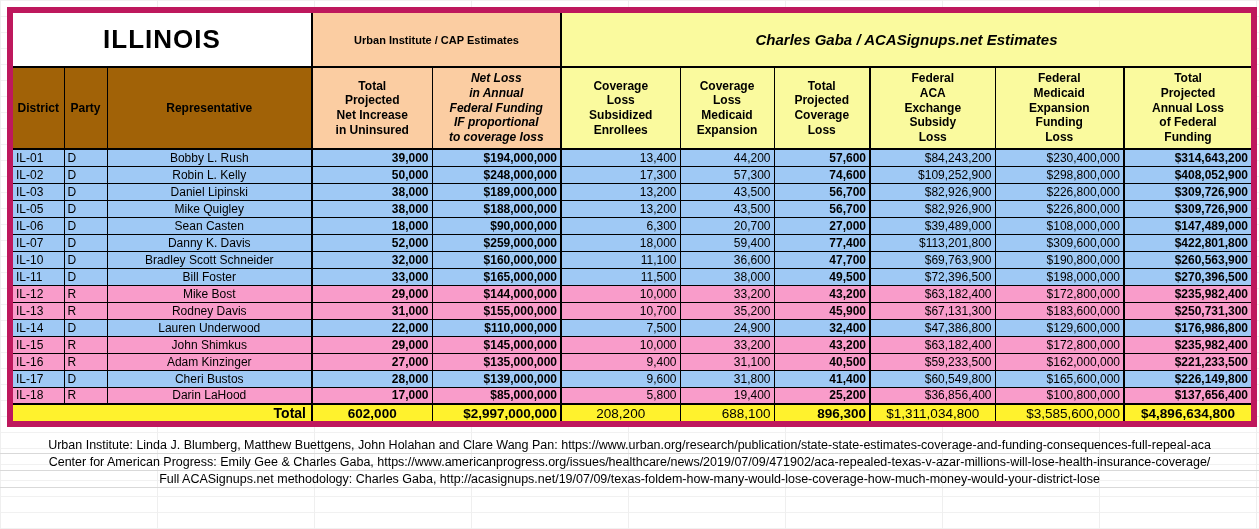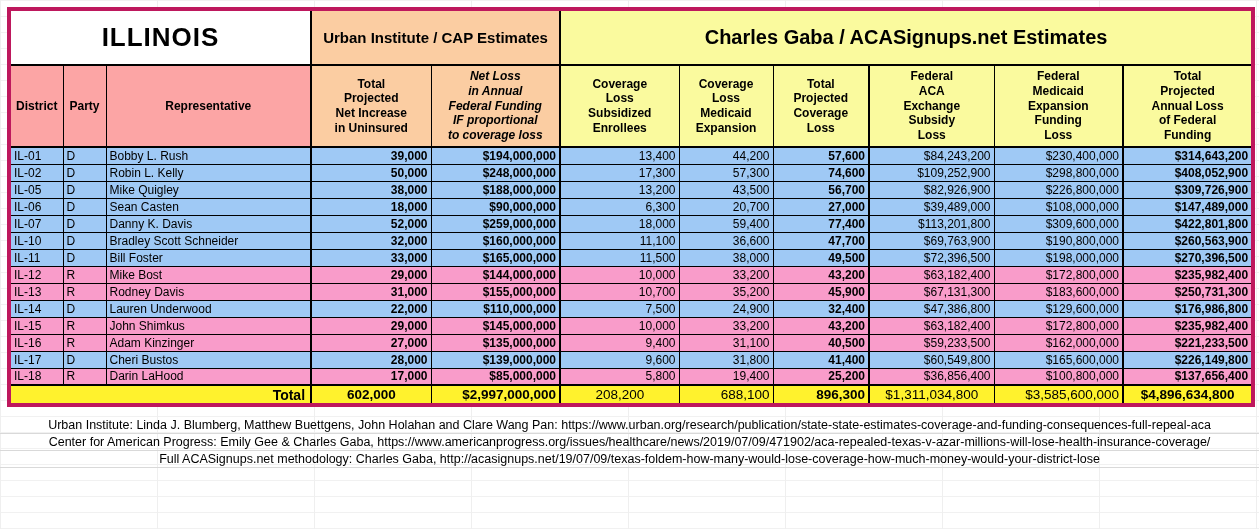--- a/index.html
+++ b/index.html
@@ -6,47 +6,47 @@
   body{
     width:1259px;height:529px;overflow:hidden;background:#ffffff;
     font-family:"Liberation Sans", sans-serif;color:#000;
     background-image:
       repeating-linear-gradient(to right, #efefef 0 1px, transparent 1px 157px),
       repeating-linear-gradient(to bottom, #f1f1f1 0 1px, transparent 1px 16px);
   }
   table{
     border-collapse:collapse;table-layout:fixed;width:1244px;
     margin:7px 0 0 7px;background:#fff;
-    border:4px solid #be185d;
+    border:6px solid #be185d;
   }
   th,td{border:1px solid #000;padding:0 3px;overflow:hidden;white-space:nowrap;}
   
   tr.section-row th{border-width:2px;height:53px;vertical-align:middle;text-align:center;}
   th.state{background:#ffffff;font-size:26px;font-weight:bold;letter-spacing:1px;}
-  th.urban-sec{background:var(--urban_header,#fbcda2);font-size:15px;font-weight:bold;}
-  th.gaba-sec{background:var(--gaba_header,#fafa9e);font-size:20px;font-weight:bold;}
+  th.urban-sec{background:var(--urban_header,#fbcda2);font-size:11px;font-weight:bold;}
+  th.gaba-sec{background:var(--gaba_header,#fafa9e);font-size:15px;font-weight:bold;font-style:italic;}
   
   tr.colhead-row th{
     height:80px;vertical-align:middle;text-align:center;
     font-size:12px;font-weight:bold;line-height:1.22;white-space:pre-line;
     border-bottom-width:2px;
   }
-  tr.colhead-row th.w{background:#fca5a5;margin-left:12px;}
+  tr.colhead-row th.w{background:#a16207;margin-left:12px;}
   tr.colhead-row th.o{background:var(--urban_header,#fbcda2);}
   tr.colhead-row th.y{background:var(--gaba_header,#fafa9e);}
   tr.colhead-row th.ital{font-style:italic;}
   tr.colhead-row th:nth-child(4),tr.colhead-row th:nth-child(6),
   tr.colhead-row th:nth-child(9),tr.colhead-row th:nth-child(11){border-left-width:2px;}
   
   tbody tr{height:17px;}
   tbody td{font-size:12px;vertical-align:middle;}
   tbody tr.dem td{background:var(--dem_row,#9fc9f5);}
   tbody tr.rep td{background:var(--rep_row,#f99cca);margin-top:19px;}
   tbody td:nth-child(1),tbody td:nth-child(2){text-align:left;}
-  tbody td:nth-child(3){text-align:left;}
+  tbody td:nth-child(3){text-align:center;}
   tbody td:nth-child(n+4){text-align:right;}
   tbody td:nth-child(4),tbody td:nth-child(5),
   tbody td:nth-child(8),tbody td:nth-child(11){font-weight:bold;}
   tbody td:nth-child(4),tbody td:nth-child(6),
   tbody td:nth-child(9),tbody td:nth-child(11){border-left-width:2px;}
   
   tr.total-row{height:20px;}
   tr.total-row td{
     background:var(--total_row,#fff22d);font-size:13.5px;text-align:right;
     border-top-width:2px;vertical-align:middle;
@@ -147,20 +147,33 @@
         <td>50,000</td>
         <td>$248,000,000</td>
         <td>17,300</td>
         <td>57,300</td>
         <td>74,600</td>
         <td>$109,252,900</td>
         <td>$298,800,000</td>
         <td>$408,052,900</td>
       </tr>
       <tr class="dem">
+        <td>IL-03</td>
+        <td>D</td>
+        <td>Daniel Lipinski</td>
+        <td>38,000</td>
+        <td>$189,000,000</td>
+        <td>13,200</td>
+        <td>43,500</td>
+        <td>56,700</td>
+        <td>$82,926,900</td>
+        <td>$226,800,000</td>
+        <td>$309,726,900</td>
+      </tr>
+      <tr class="dem">
         <td>IL-05</td>
         <td>D</td>
         <td>Mike Quigley</td>
         <td>38,000</td>
         <td>$188,000,000</td>
         <td>13,200</td>
         <td>43,500</td>
         <td>56,700</td>
         <td>$82,926,900</td>
         <td>$226,800,000</td>

